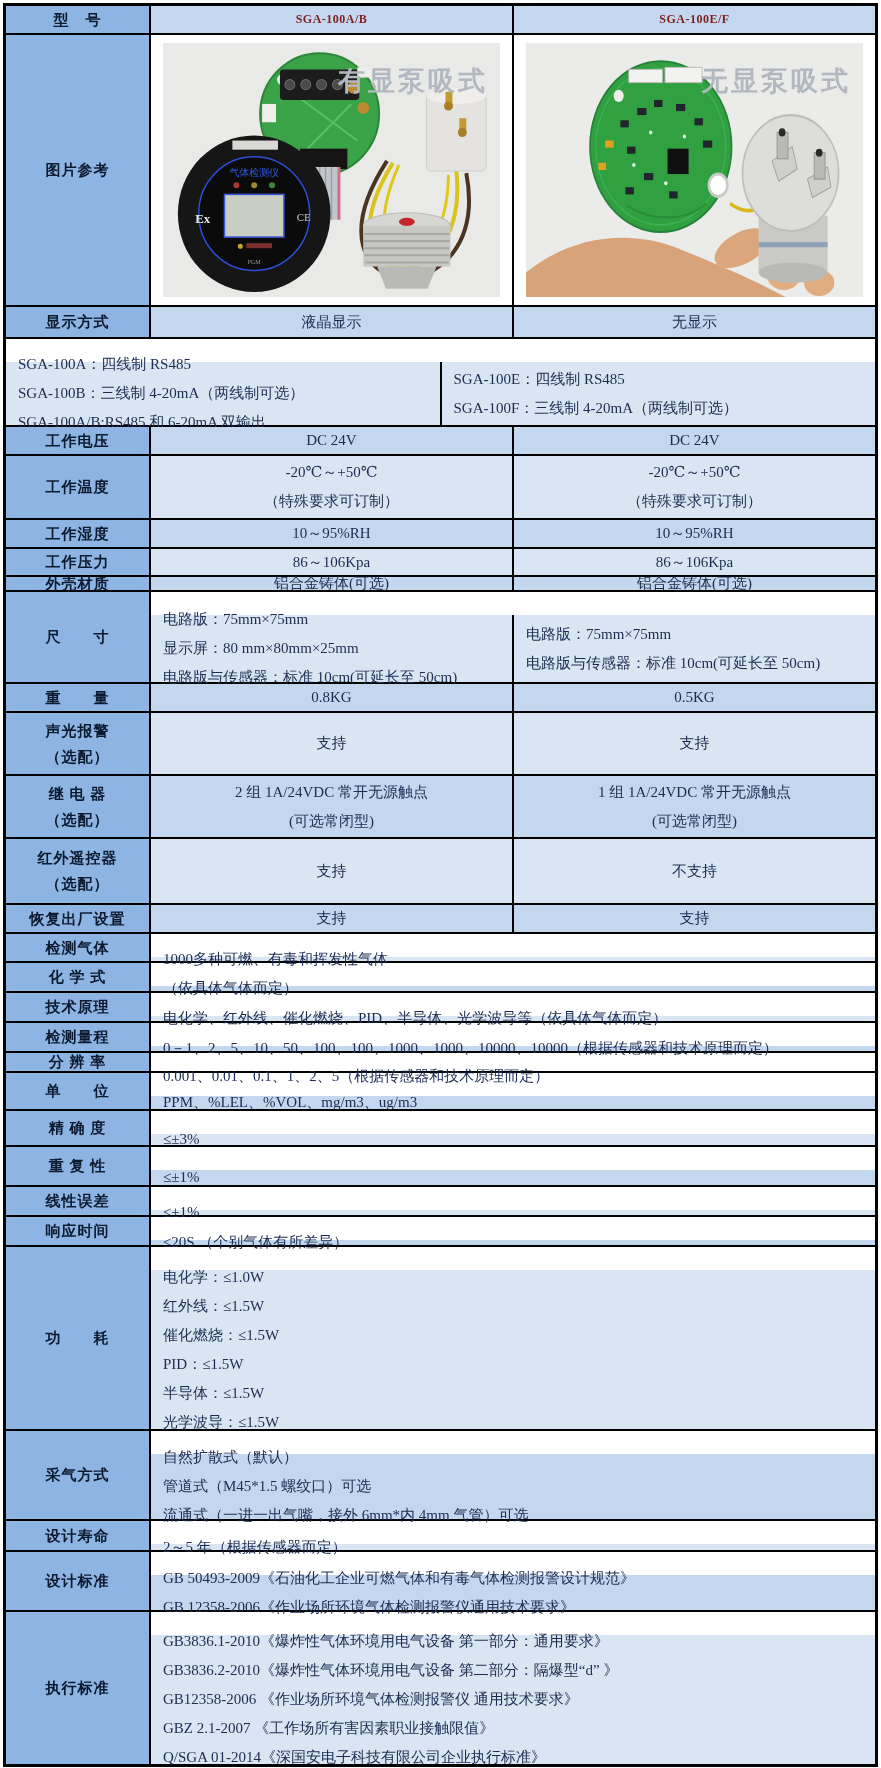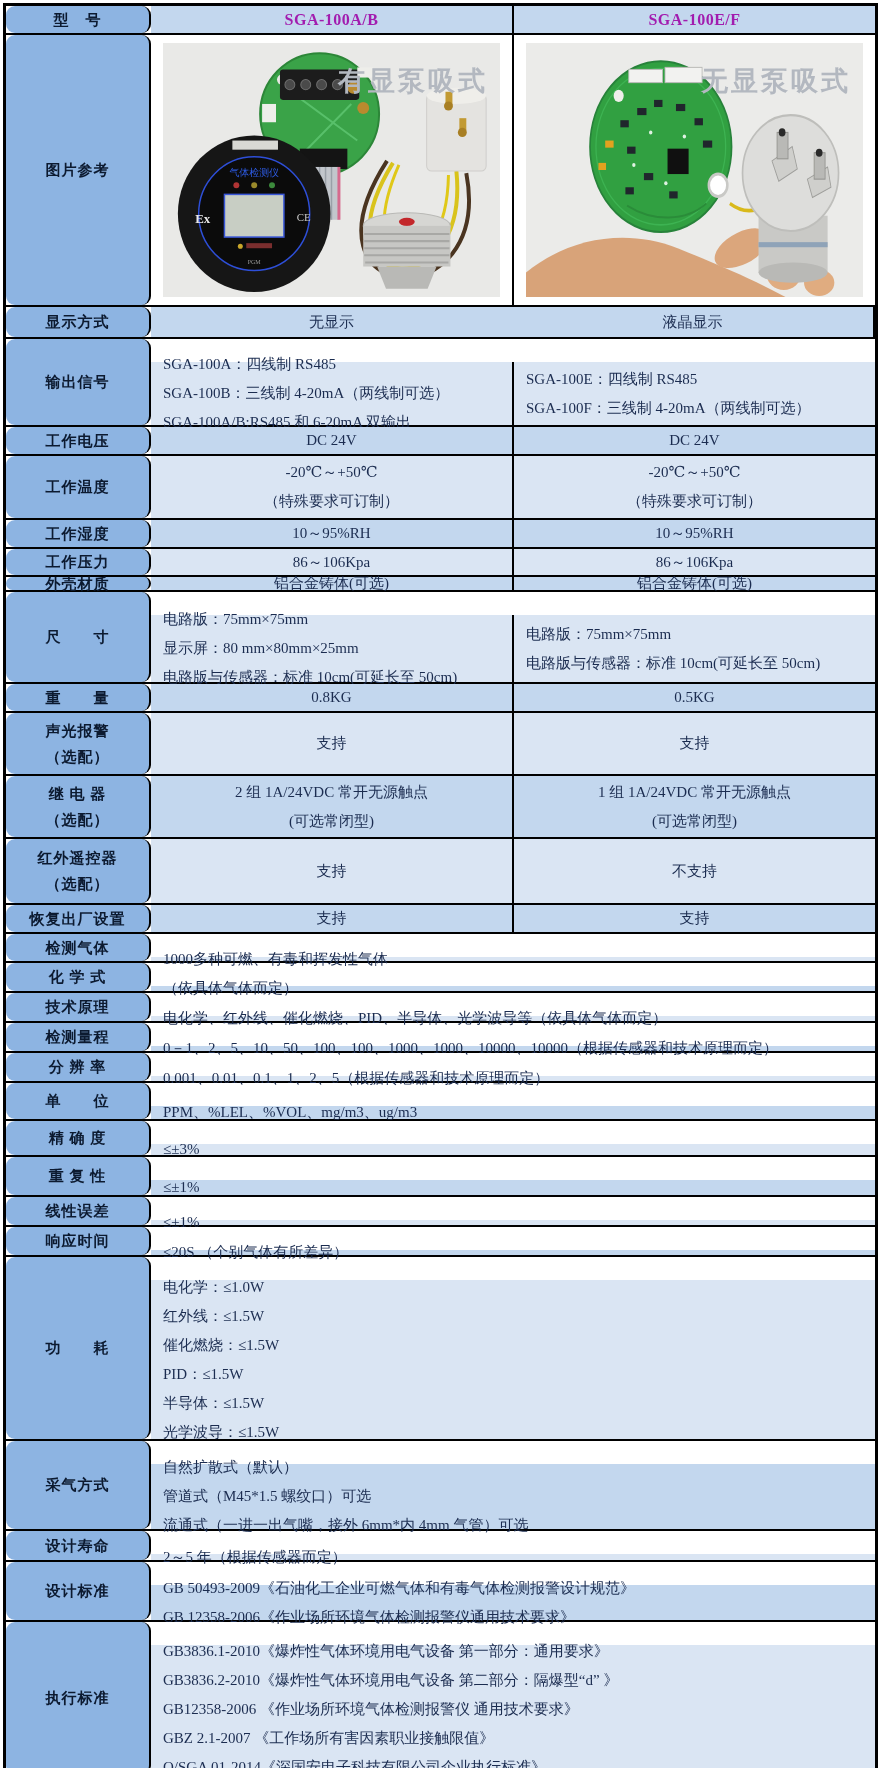--- a/index.html
+++ b/index.html
@@ -13,32 +13,32 @@
     position:absolute; left:3px; top:3px; width:875px;
     border:3px solid #000; background:#fff;
   }
   .tr { display:flex; border-bottom:2px solid #000; }
   .tr:last-child { border-bottom:none; }
   .th {
     flex:0 0 145px; width:145px; border-right:2px solid #000;
     background:var(--label-blue,#8db4e2);
     display:flex; align-items:center; justify-content:center;
     text-align:center; font-weight:bold; font-size:15px; line-height:26px;
-    white-space:pre-line; color:#0c1a30; letter-spacing:1px;border-radius:9px;
+    white-space:pre-line; color:#0c1a30; letter-spacing:1px;
   }
   .td {
     flex:1 1 0; display:flex; flex-direction:column; justify-content:center;
     font-size:15px; line-height:29px; color:#1b2c50;
   }
   .mid { border-right:2px solid #000; }
   .c { align-items:center; text-align:center; }
   .l { align-items:flex-start; text-align:left; padding-left:12px; padding-right:6px;margin-top:23px; }
   .dark  { background:var(--row-dark,#c3d7ee); }
   .light { background:var(--row-light,#dae5f3); }
-  .hdr .td { font-weight:bold; font-size:16px; letter-spacing:.5px; color:#a21caf; }
+  .hdr .td { font-weight:bold; font-size:12px; letter-spacing:.5px; color:#7f1d1d; }
   .ln { width:100%; }
   .c .ln { width:auto; }
   .photo-cell { background:#fff; padding:8px 12px; position:relative; }
   .photo { position:relative; width:100%; height:100%; background:#e9e9e7; overflow:hidden; }
   .photo svg { display:block; width:100%; height:100%; }
   .wm {
     position:absolute; top:8px; right:12px;
     font-size:27px; font-weight:bold; letter-spacing:3px;
     color:#b3b8c0; font-family:"Liberation Sans","DejaVu Sans",sans-serif;margin-top:16px;
   }
@@ -178,30 +178,29 @@
             <circle cx="348" cy="108" r="4" fill="#2a2a2a"></circle>
           </g>
         </svg>
         <div class="wm">无显泵吸式</div>
       </div>
     </div>
   </div>
 
   <div class="tr" style="height:32px">
     <div class="th">显示方式</div>
+    <div class="td c dark mid">
+        <div class="ln">液晶显示</div>
+      </div>
     <div class="td c dark">
         <div class="ln">无显示</div>
       </div>
-    <div class="td c dark mid">
-        <div class="ln">液晶显示</div>
-      </div>
   </div>
 
   <div class="tr" style="height:88px">
-    <div class="th">输出信号</div>
     <div class="td l light mid">
       <div class="ln">SGA-100A：四线制 RS485</div>
       <div class="ln">SGA-100B：三线制 4-20mA（两线制可选）</div>
       <div class="ln">SGA-100A/B:RS485 和 6-20mA 双输出</div>
     </div>
     <div class="td l light">
       <div class="ln">SGA-100E：四线制 RS485</div>
       <div class="ln">SGA-100F：三线制 4-20mA（两线制可选）</div>
     </div>
   </div>
@@ -347,21 +346,21 @@
       </div>
   </div>
 
   <div class="tr" style="height:30px">
     <div class="th">检测量程</div>
     <div class="td l dark">
         <div class="ln">0－1、2、5、10、50、100、100、1000、1000、10000、10000（根据传感器和技术原理而定）</div>
       </div>
   </div>
 
-  <div class="tr" style="height:30px">
+  <div class="tr" style="height:20px">
     <div class="th">分 辨 率</div>
     <div class="td l light">
         <div class="ln">0.001、0.01、0.1、1、2、5（根据传感器和技术原理而定）</div>
       </div>
   </div>
 
   <div class="tr" style="height:38px">
     <div class="th">单　　位</div>
     <div class="td l dark">
         <div class="ln">PPM、%LEL、%VOL、mg/m3、ug/m3</div>

